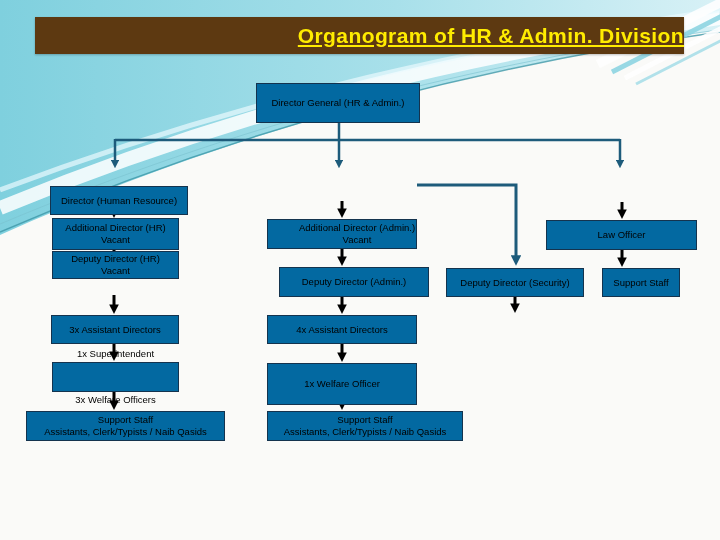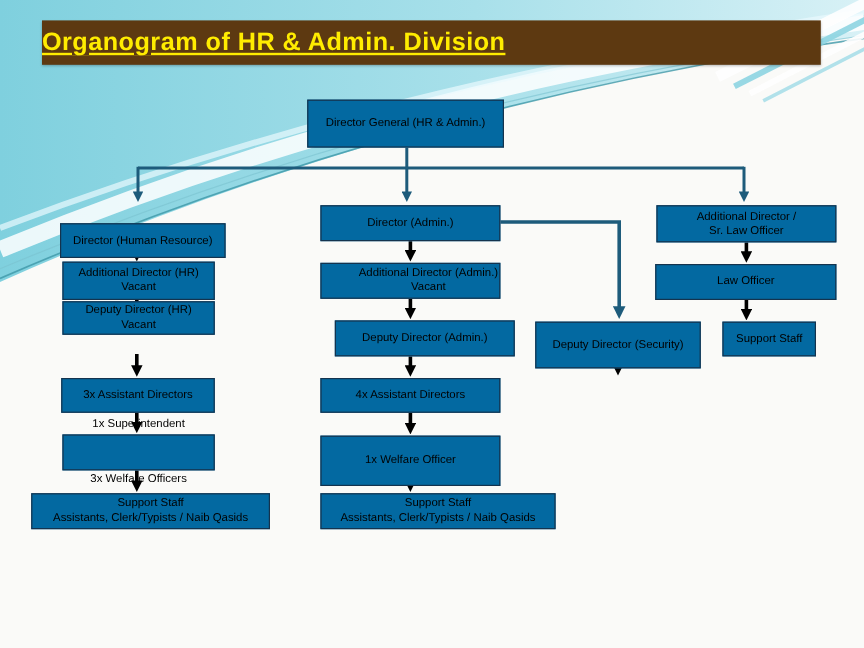--- a/index.html
+++ b/index.html
@@ -1,21 +1,21 @@
 <!DOCTYPE html>
 <html><head>
 <meta charset="utf-8">
 <style>
   html,body{margin:0;padding:0;}
   body{width:720px;height:540px;overflow:hidden;font-family:"Liberation Sans",sans-serif;}
   .slide{position:relative;width:720px;height:540px;background:#fafaf8;overflow:hidden;}
   svg.bg{position:absolute;left:0;top:0;}
   .title-bar{
     position:absolute;left:35px;top:17px;width:649px;height:37px;
-    background:#5d3911;display:flex;align-items:center;justify-content:flex-start;
+    background:#5d3911;display:flex;align-items:center;justify-content:flex-end;
     box-shadow:0 1px 2px rgba(0,0,0,.25);
   }
   .title-text{
     color:#ffec00;font-size:21px;font-weight:bold;text-decoration:underline;
     letter-spacing:.4px;white-space:nowrap;
   }
   svg.connectors{position:absolute;left:0;top:0;pointer-events:none;}
   .box{
     position:absolute;background:#0369a1;border:1.5px solid #14334e;
     display:flex;flex-direction:column;align-items:center;justify-content:center;
@@ -111,48 +111,41 @@
   </div>
   <div class="box" style="left:52px;top:362px;width:127px;height:30px;gap:34px;">
     <span class="line">1x Superintendent</span>
     <span class="line">3x Welfare Officers</span>
   </div>
   <div class="box" style="left:26px;top:411px;width:199px;height:30px;">
     <span class="line">Support Staff</span>
     <span class="line">Assistants, Clerk/Typists / Naib Qasids</span>
   </div>
 
-  <div class="box" style="left:267px;top:171px;width:150px;height:30px;">
-    <span class="line">Director (Admin.)</span>
-  </div>
   <div class="box" style="left:267px;top:219px;width:150px;height:30px;padding-left:32px;">
     <span class="line">Additional Director (Admin.)</span>
     <span class="line">Vacant</span>
   </div>
   <div class="box" style="left:267px;top:267px;width:150px;height:30px;margin-left:12px;">
     <span class="line">Deputy Director (Admin.)</span>
   </div>
   <div class="box" style="left:267px;top:315px;width:150px;height:29px;">
     <span class="line">4x Assistant Directors</span>
   </div>
   <div class="box" style="left:267px;top:363px;width:150px;height:42px;">
     <span class="line">1x Welfare Officer</span>
   </div>
   <div class="box" style="left:267px;top:411px;width:196px;height:30px;">
     <span class="line">Support Staff</span>
     <span class="line">Assistants, Clerk/Typists / Naib Qasids</span>
   </div>
 
-  <div class="box" style="left:547px;top:171px;width:150px;height:31px;">
-    <span class="line">Additional Director /</span>
-    <span class="line">Sr. Law Officer</span>
-  </div>
   <div class="box" style="left:546px;top:220px;width:151px;height:30px;">
     <span class="line">Law Officer</span>
   </div>
   <div class="box" style="left:602px;top:268px;width:78px;height:29px;">
     <span class="line">Support Staff</span>
   </div>
-  <div class="box" style="left:446px;top:268px;width:138px;height:39px;">
+  <div class="box" style="left:446px;top:268px;width:138px;height:29px;">
     <span class="line">Deputy Director (Security)</span>
   </div>
 
 </div>
 
 </body></html>

